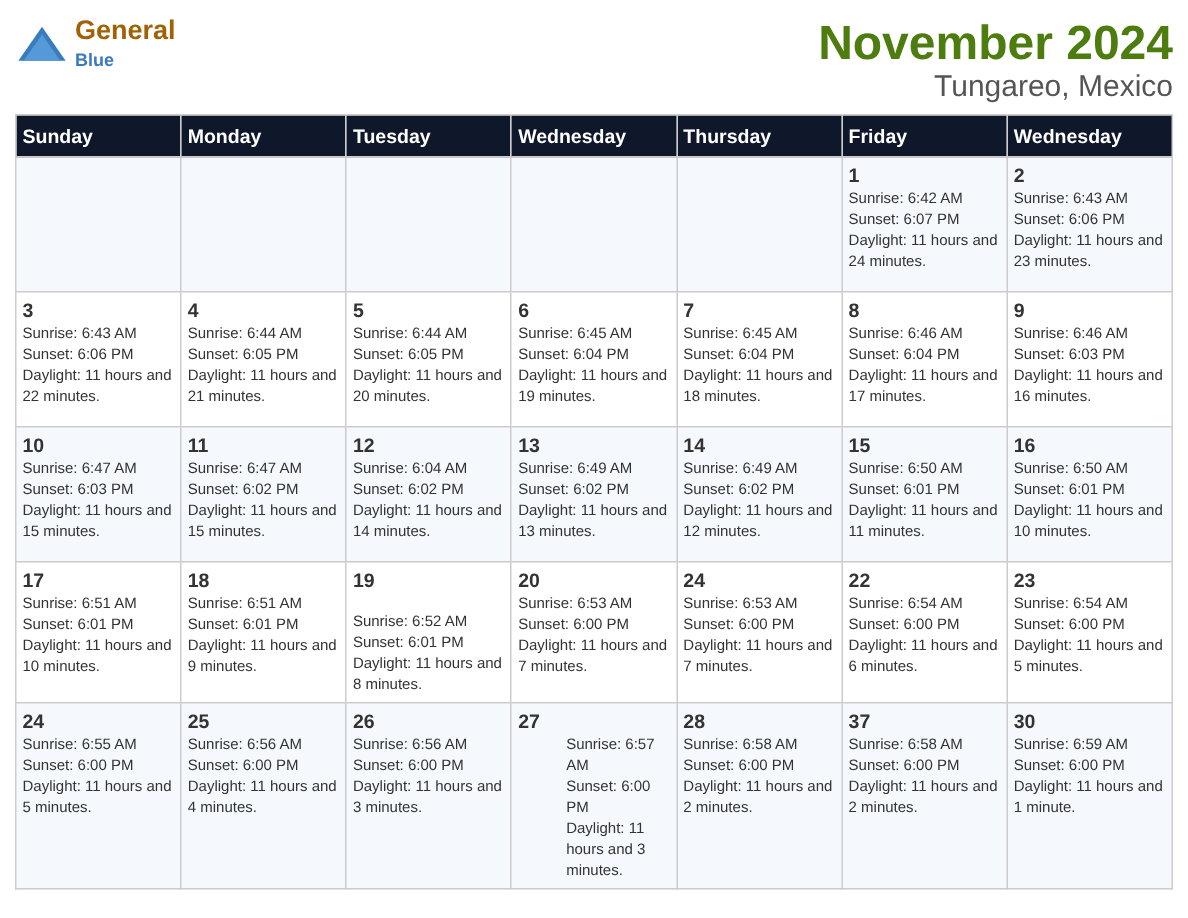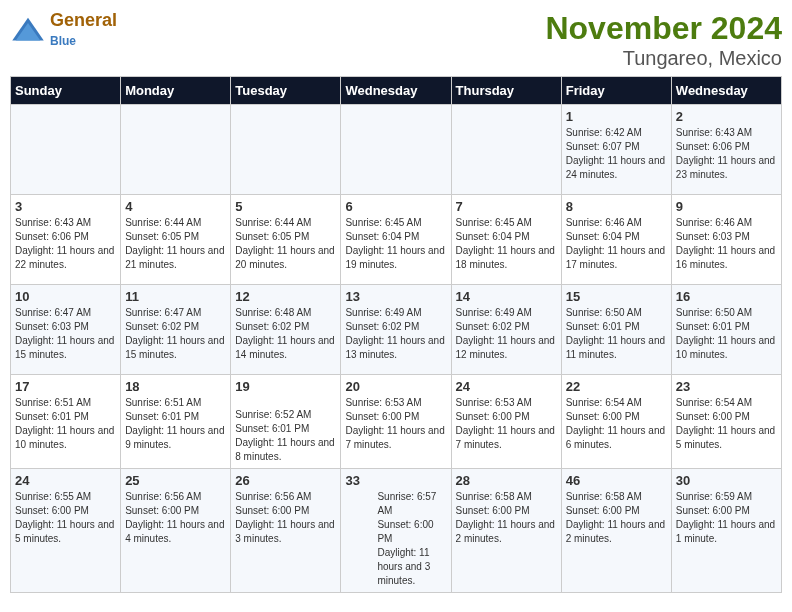--- a/index.html
+++ b/index.html
@@ -195,21 +195,21 @@
 Daylight: 11 hours and 15 minutes.</div>
         </td>
         <td>
           <span class="day-num">11</span>
           <div class="day-info" style="white-space: pre-line;">Sunrise: 6:47 AM
 Sunset: 6:02 PM
 Daylight: 11 hours and 15 minutes.</div>
         </td>
         <td>
           <span class="day-num">12</span>
-          <div class="day-info" style="white-space: pre-line;">Sunrise: 6:48 AM
+          <div class="day-info" style="white-space: pre-line;">Sunrise: 6:04 AM
 Sunset: 6:02 PM
 Daylight: 11 hours and 14 minutes.</div>
         </td>
         <td>
           <span class="day-num">13</span>
           <div class="day-info" style="white-space: pre-line;">Sunrise: 6:49 AM
 Sunset: 6:02 PM
 Daylight: 11 hours and 13 minutes.</div>
         </td>
         <td>
@@ -288,33 +288,33 @@
 Sunset: 6:00 PM
 Daylight: 11 hours and 4 minutes.</div>
         </td>
         <td>
           <span class="day-num">26</span>
           <div class="day-info" style="white-space: pre-line;">Sunrise: 6:56 AM
 Sunset: 6:00 PM
 Daylight: 11 hours and 3 minutes.</div>
         </td>
         <td>
-          <span class="day-num">33</span>
+          <span class="day-num">27</span>
           <div class="day-info" style="white-space: pre-line; margin-left: 32px;">Sunrise: 6:57 AM
 Sunset: 6:00 PM
 Daylight: 11 hours and 3 minutes.</div>
         </td>
         <td>
           <span class="day-num">28</span>
           <div class="day-info" style="white-space: pre-line;">Sunrise: 6:58 AM
 Sunset: 6:00 PM
 Daylight: 11 hours and 2 minutes.</div>
         </td>
         <td>
-          <span class="day-num">46</span>
+          <span class="day-num">37</span>
           <div class="day-info" style="white-space: pre-line;">Sunrise: 6:58 AM
 Sunset: 6:00 PM
 Daylight: 11 hours and 2 minutes.</div>
         </td>
         <td>
           <span class="day-num">30</span>
           <div class="day-info" style="white-space: pre-line;">Sunrise: 6:59 AM
 Sunset: 6:00 PM
 Daylight: 11 hours and 1 minute.</div>
         </td>

